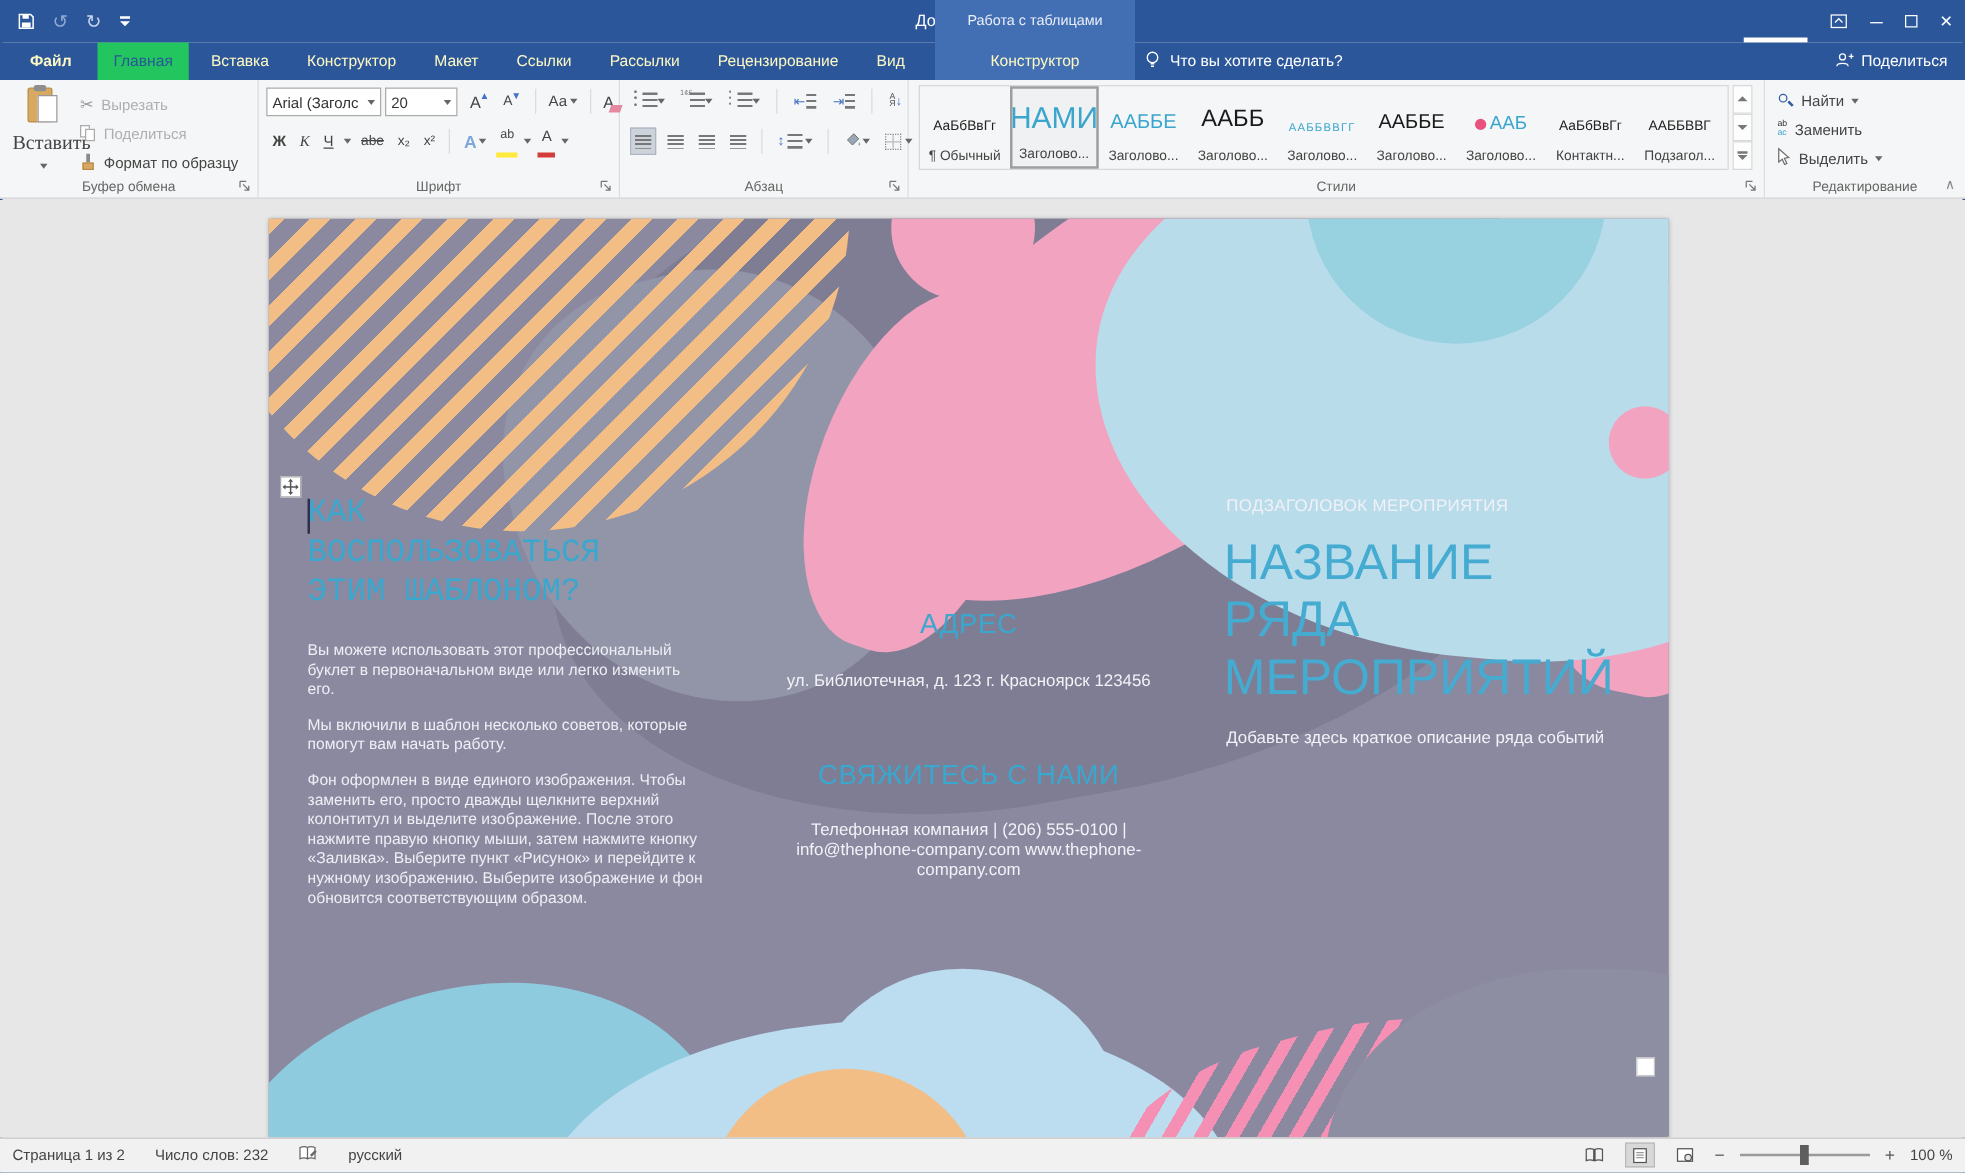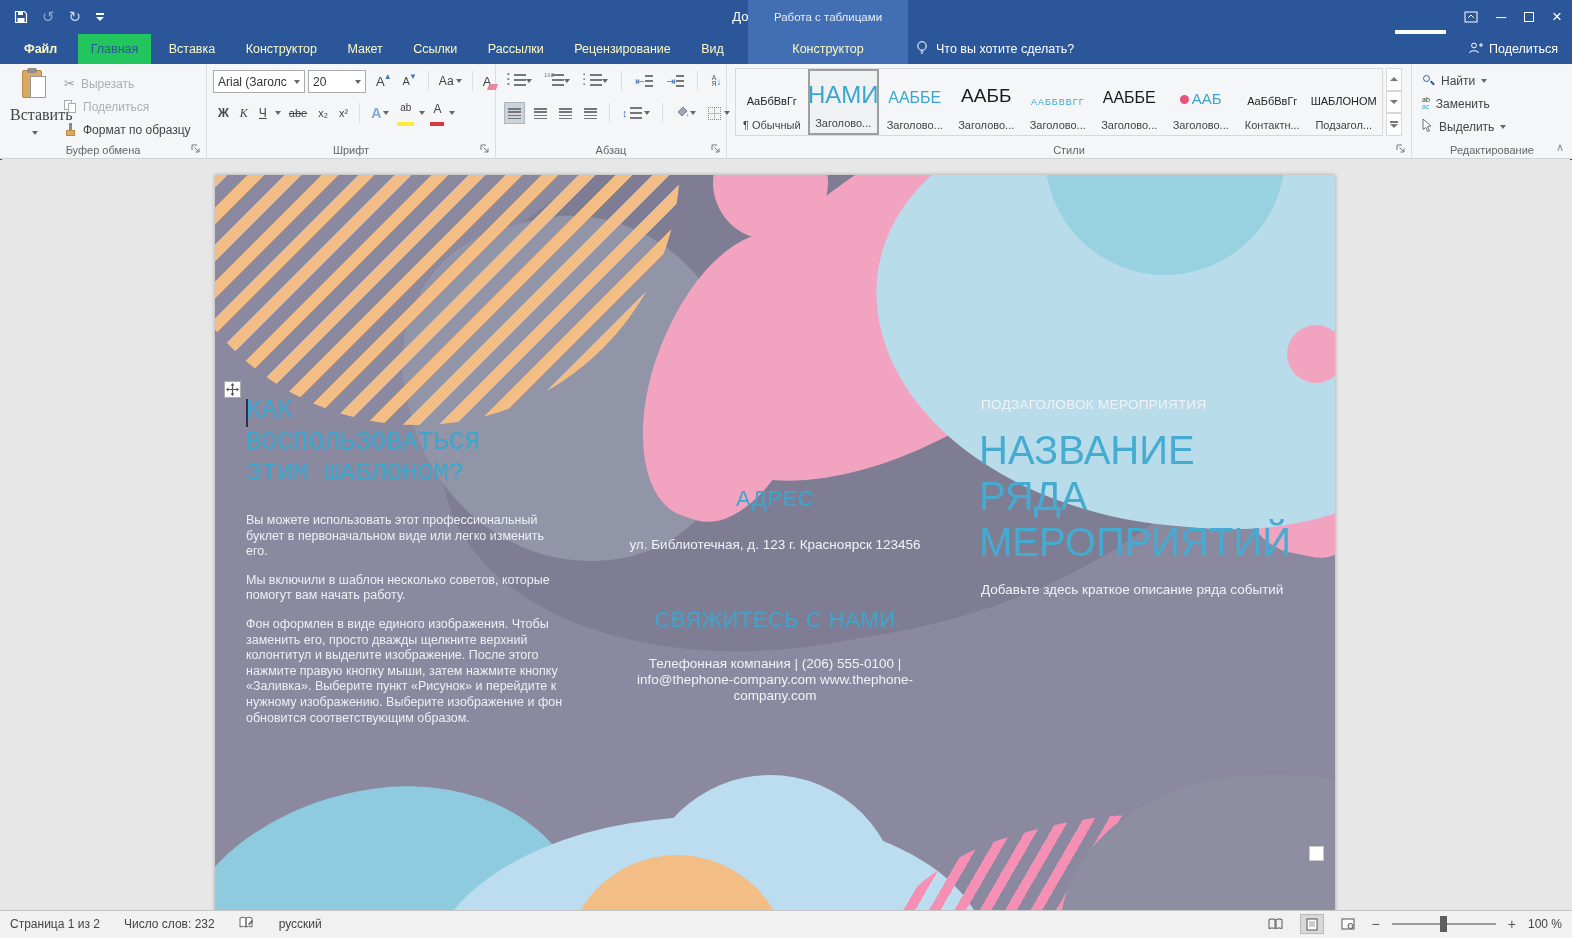--- a/index.html
+++ b/index.html
@@ -434,21 +434,21 @@
             <i class="pinkdot"></i>
             <span>ААБ</span>
           </span>
         <span class="sname">Заголово...</span>
       </div>
       <div class="style-item">
         <span class="prev p7">АаБбВвГг</span>
         <span class="sname">Контактн...</span>
       </div>
       <div class="style-item">
-        <span class="prev p8">ШАБЛОНОМ</span>
+        <span class="prev p8">ААББВВГ</span>
         <span class="sname">Подзагол...</span>
       </div>
     </div>
     <div class="gal-scroll">
       <div class="gs">
           <span class="tri-up"></span>
         </div>
       <div class="gs">
           <span class="tri-dn"></span>
         </div>

